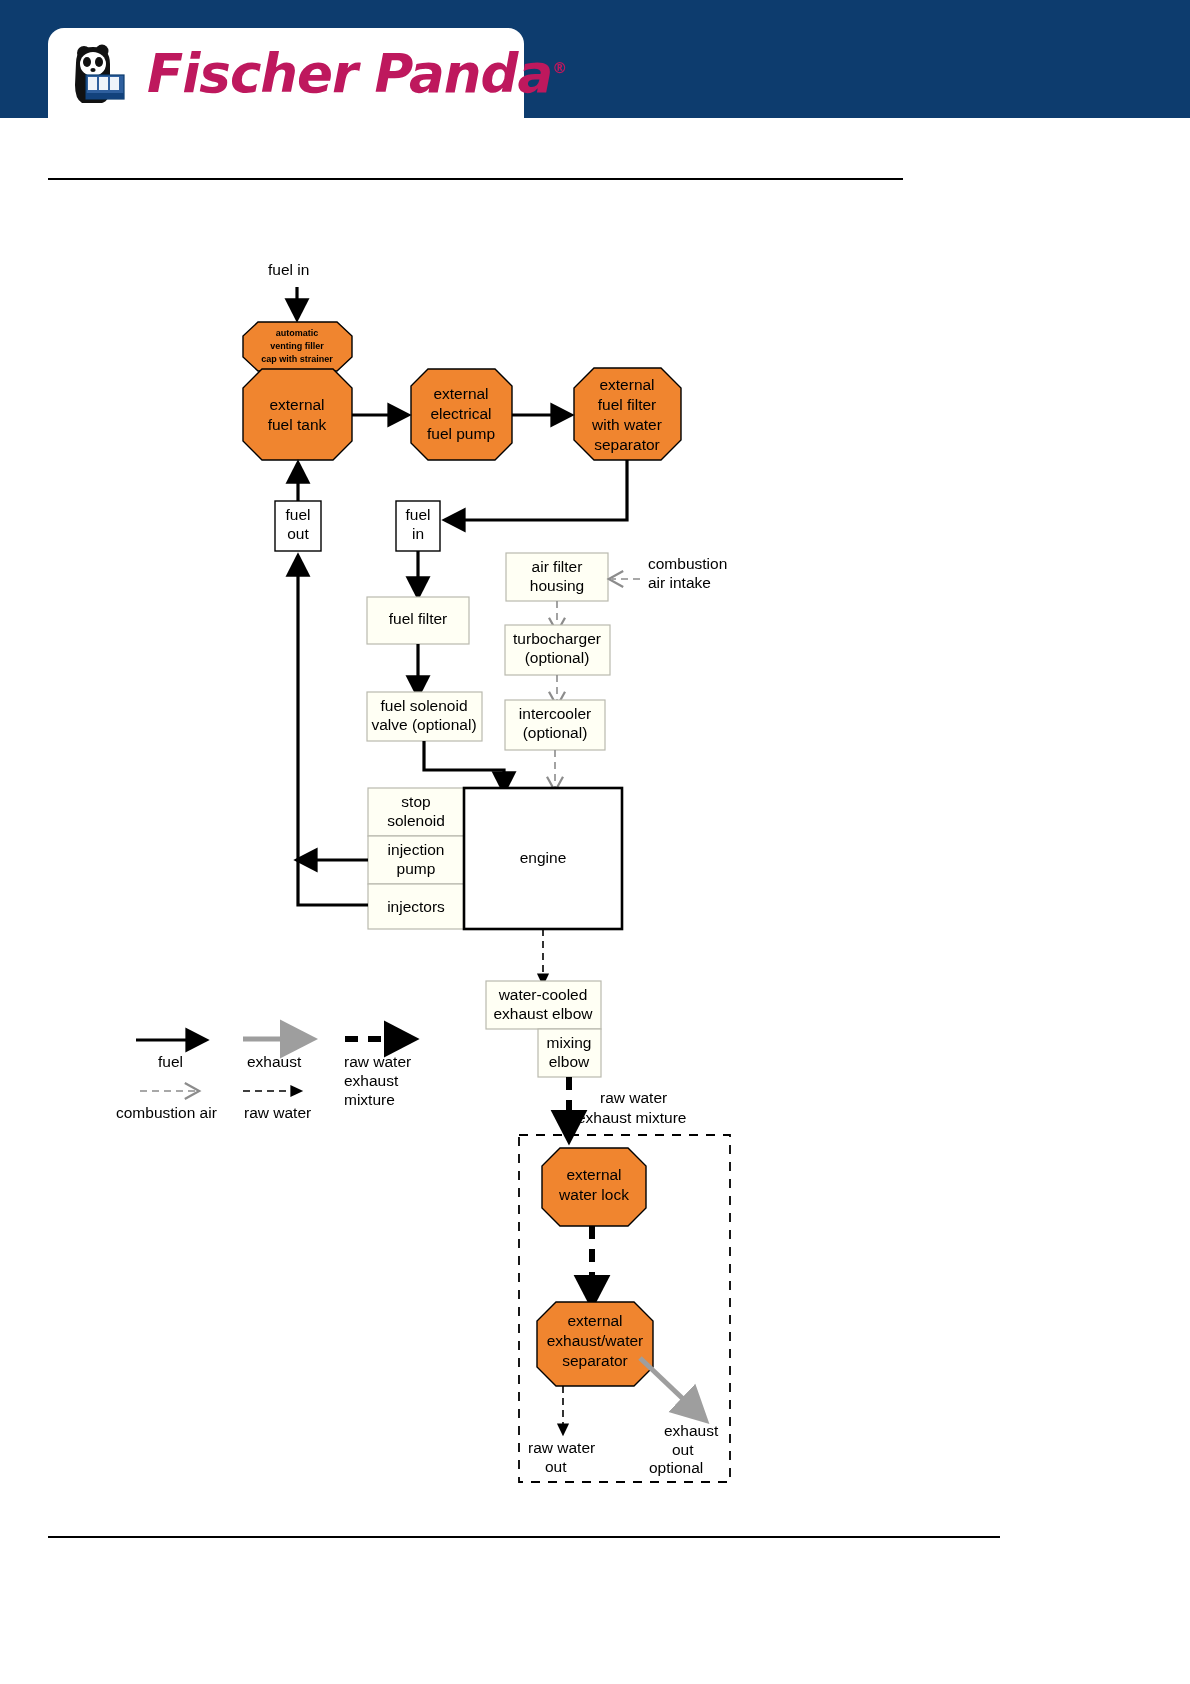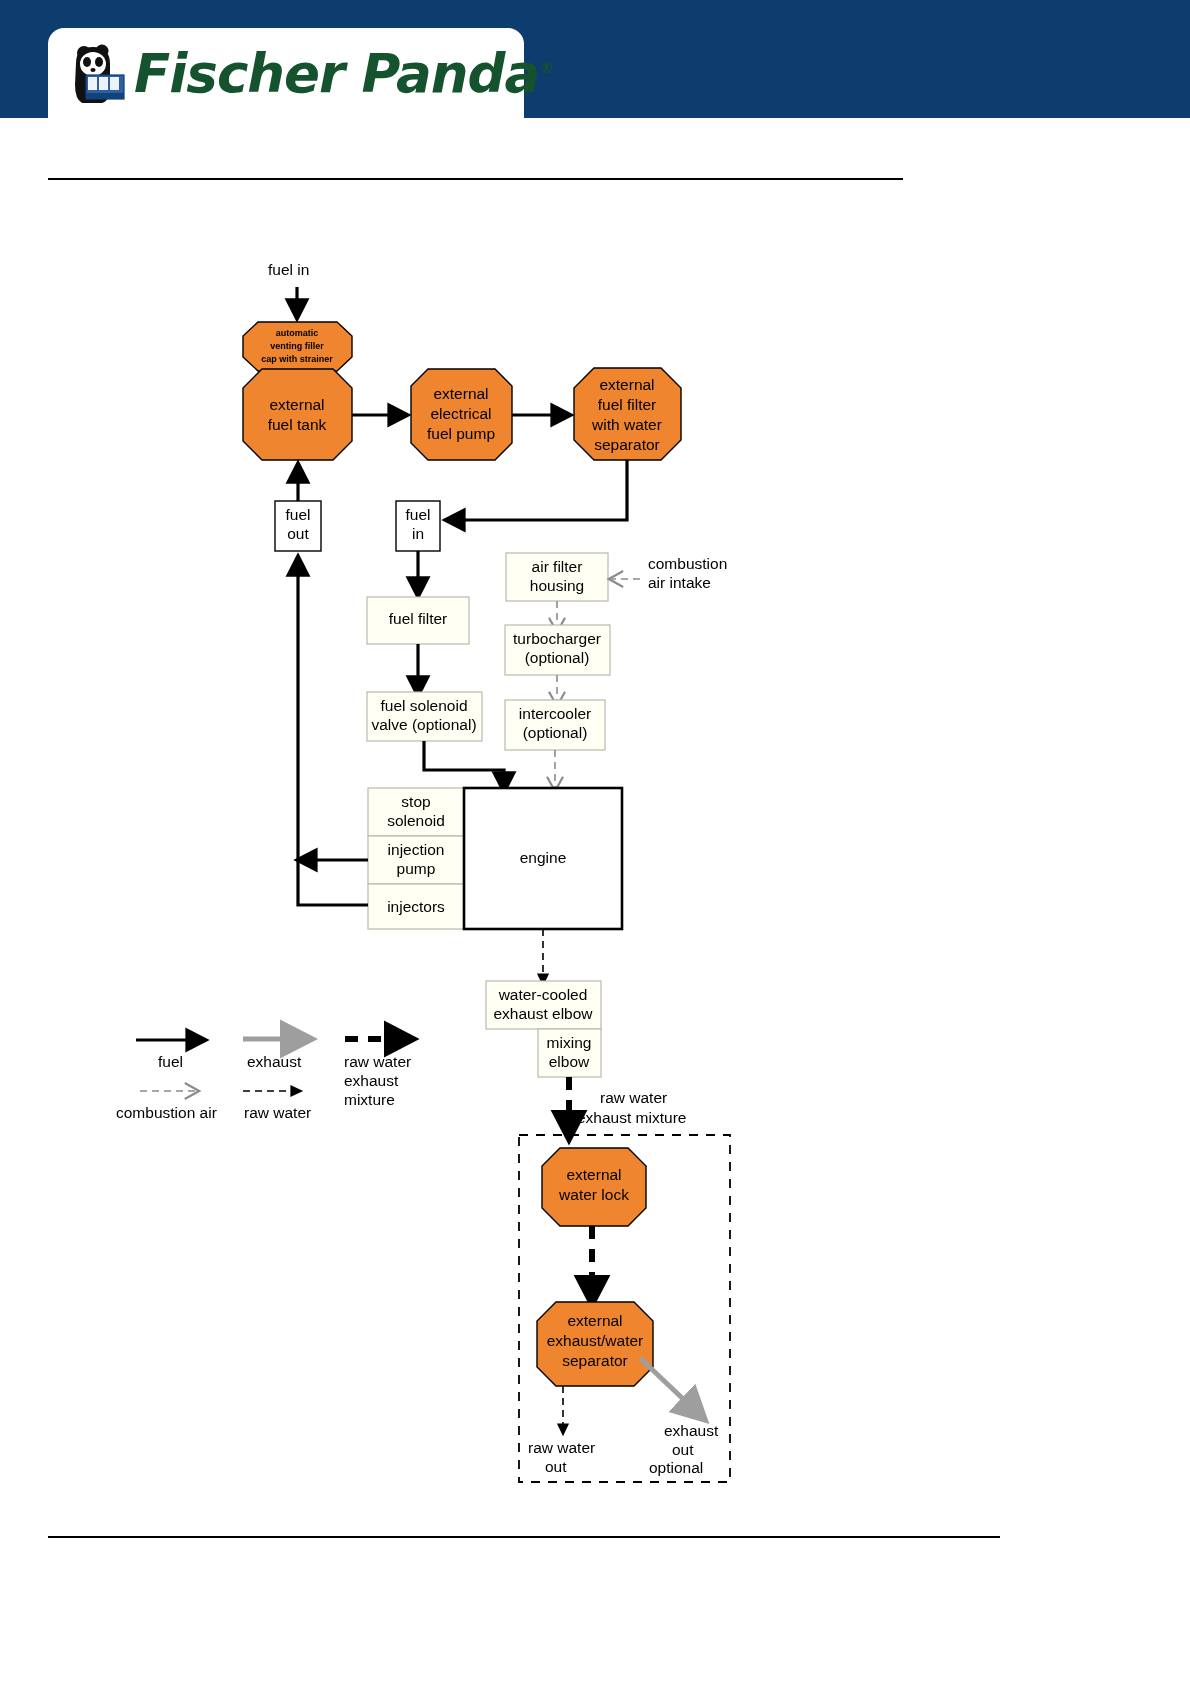--- a/index.html
+++ b/index.html
@@ -14,22 +14,22 @@
     background:#0d3c6e;
   }
   #logo-box{
     position:absolute;left:48px;top:28px;width:476px;height:90px;
     background:#ffffff;border-radius:16px 16px 0 0;
     display:flex;align-items:center;padding-left:14px;box-sizing:border-box;
   }
   #panda-mark{width:66px;height:72px;flex:0 0 auto;}
   #logo-wordmark{
     font-family:"DejaVu Sans","Liberation Sans",sans-serif;
-    font-weight:bold;font-style:italic;font-size:53px;color:#14532d;
-    letter-spacing:-1px;margin-left:6px;white-space:nowrap;
+    font-weight:bold;font-style:italic;font-size:53px;color:#be185d;
+    letter-spacing:-1px;margin-left:19px;white-space:nowrap;
     line-height:1;
   }
   #logo-reg{font-size:15px;vertical-align:super;font-style:normal;}
   #rule-top{
     position:absolute;left:48px;top:178px;width:855px;height:0;
     border-top:2px solid #000;
   }
   #rule-bottom{
     position:absolute;left:48px;top:1536px;width:952px;height:0;
     border-top:2px solid #000;

